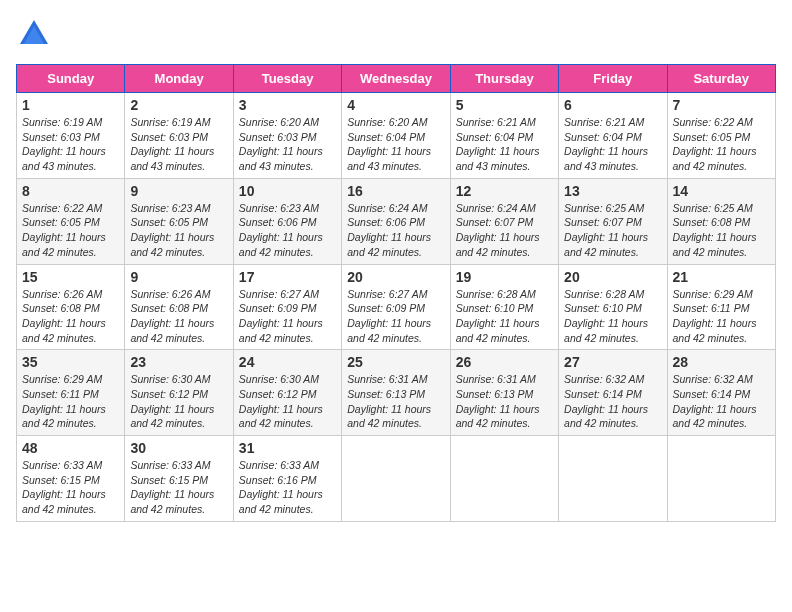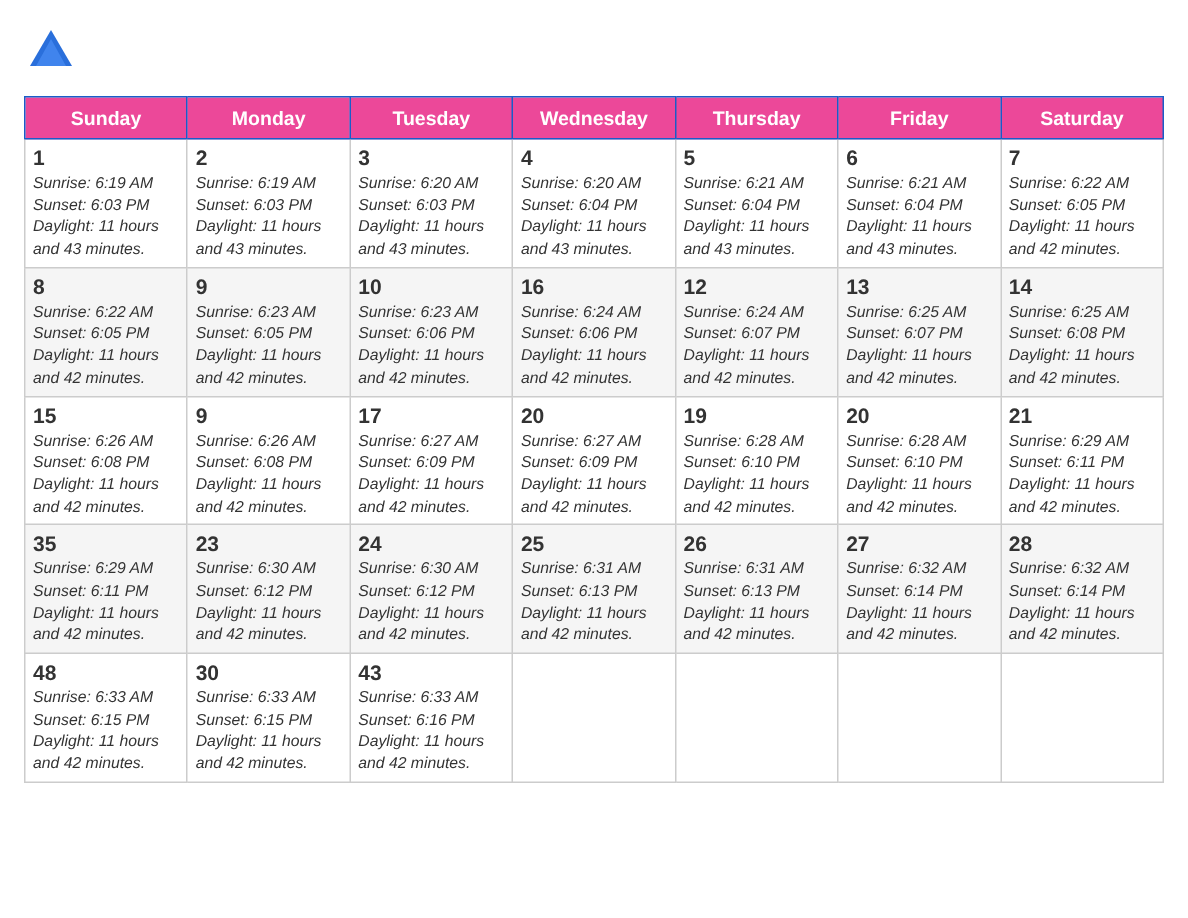--- a/index.html
+++ b/index.html
@@ -340,21 +340,21 @@
 and 42 minutes.</div>
         </td>
         <td>
           <span class="day-num">30</span>
           <div class="day-info" style="white-space: pre-line;">Sunrise: 6:33 AM
 Sunset: 6:15 PM
 Daylight: 11 hours
 and 42 minutes.</div>
         </td>
         <td>
-          <span class="day-num">43</span>
+          <span class="day-num">31</span>
           <div class="day-info" style="white-space: pre-line;">Sunrise: 6:33 AM
 Sunset: 6:16 PM
 Daylight: 11 hours
 and 42 minutes.</div>
         </td>
         <td class="empty-cell"></td>
         <td class="empty-cell"></td>
         <td class="empty-cell"></td>
         <td class="empty-cell"></td>
       </tr>

